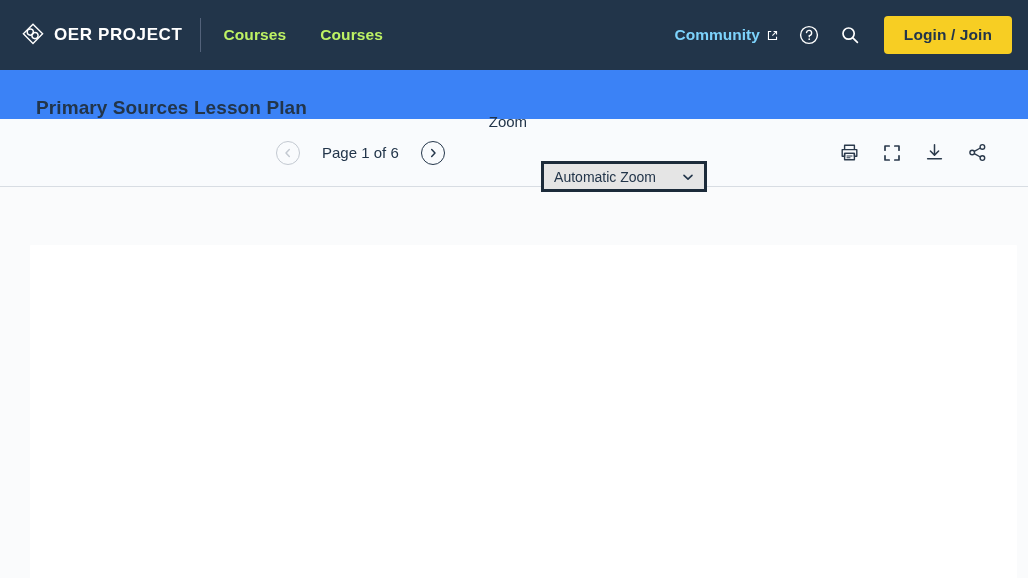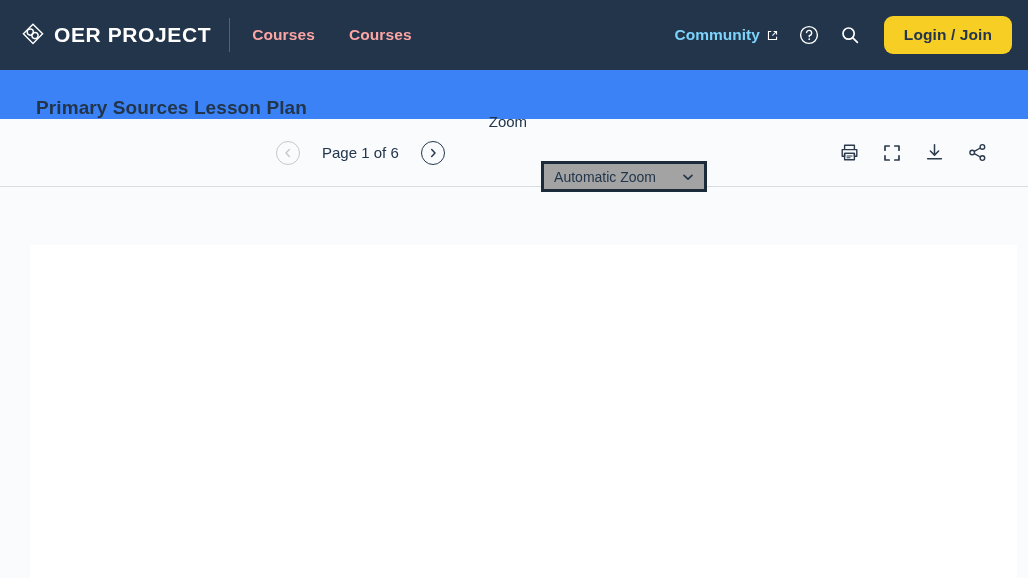--- a/index.html
+++ b/index.html
@@ -34,39 +34,39 @@
     padding-right: 18px;
   }
   .brand-mark {
     width: 26px;
     height: 26px;
     display: block;
     flex: none;
   }
   .brand-text {
     color: #ffffff;
-    font-size: 21px;
+    font-size: 17px;
     font-weight: bold;
     letter-spacing: 0.6px;
     white-space: nowrap;
   }
   .brand-divider {
     width: 1px;
     height: 34px;
     background: #53627a;
     margin-right: 22px;
     flex: none;
   }
   .nav-links {
     display: flex;
     align-items: center;
     gap: 34px;
   }
   .nav-link {
-    color: #fca5a5;
+    color: #bef264;
     font-size: 15.5px;
     font-weight: bold;
     text-decoration: none;
     white-space: nowrap;
     letter-spacing: 0.1px;
     cursor: pointer;
   }
   .nav-right {
     margin-left: auto;
     display: flex;
@@ -91,21 +91,21 @@
     display: flex;
     align-items: center;
     justify-content: center;
     cursor: pointer;
     color: #ffffff;
   }
   .login-btn {
     background: #f7ce23;
     color: #22354a;
     border: none;
-    border-radius: 9px;
+    border-radius: 4px;
     font-family: "Liberation Sans", sans-serif;
     font-size: 15.5px;
     font-weight: bold;
     padding: 0 20px;
     height: 38px;
     margin-left: 4px;
     cursor: pointer;
     white-space: nowrap;
     letter-spacing: 0.1px;
   }
@@ -171,21 +171,21 @@
   }
   .zoom-label {
     color: #22354a;
     font-size: 15px;
   }
   .zoom-select-wrap {
     position: relative;
     width: 166px;
     height: 31px;
     border: 3px solid #1c2b3a;
-    background: #a3a3a3;
+    background: #e5e5e5;
     display: flex;
     align-items: center;
     padding: 2px 10px;
     cursor: pointer;
     margin-top: 48px;
   }
   .zoom-select-value {
     color: #22354a;
     font-size: 14px;
     white-space: nowrap;

